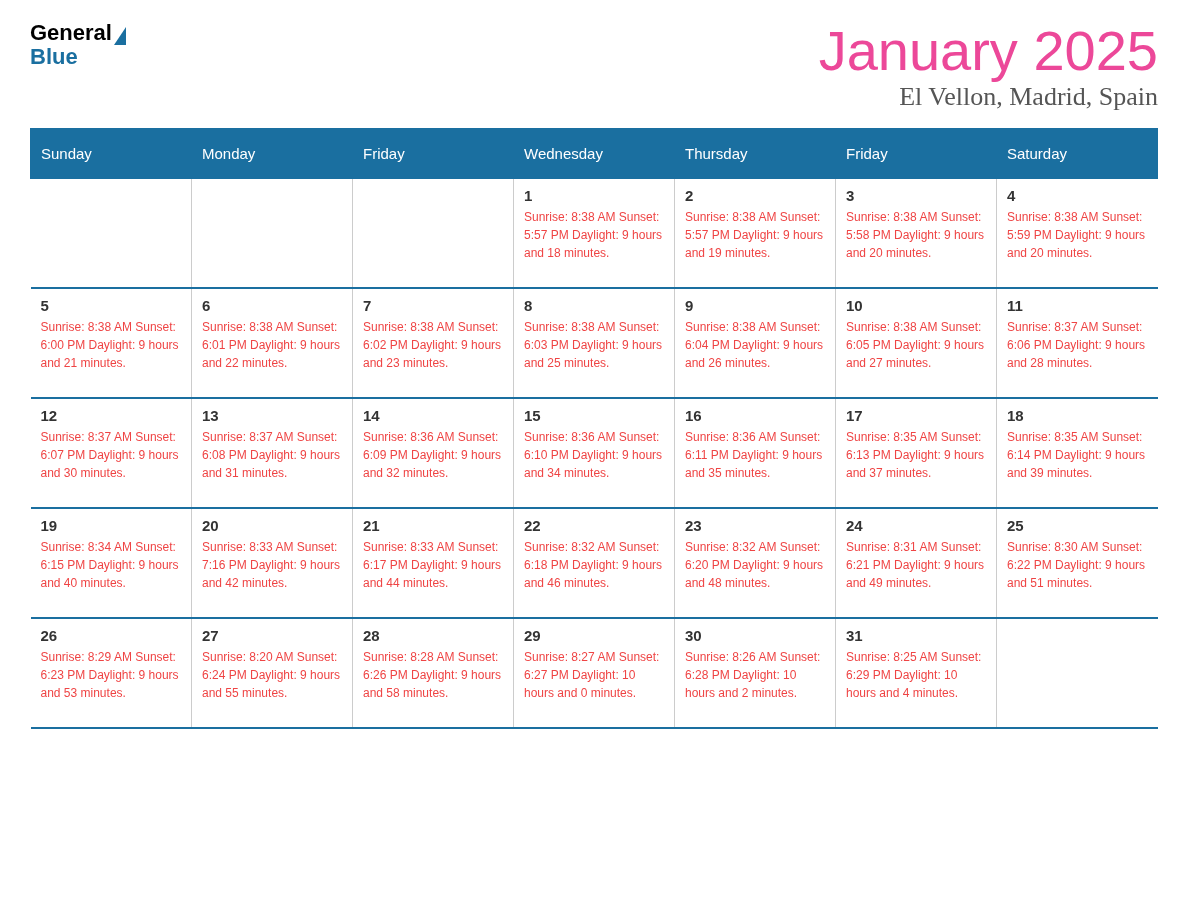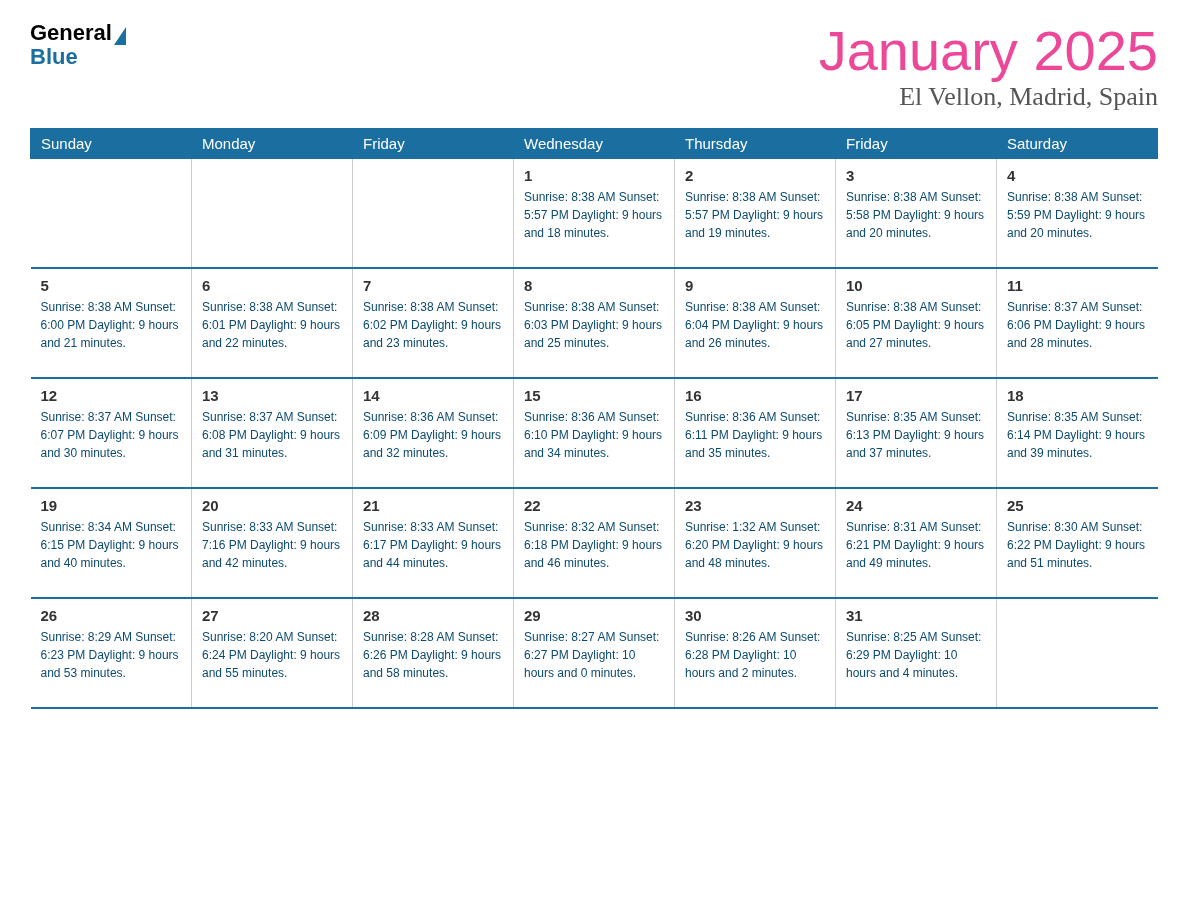--- a/index.html
+++ b/index.html
@@ -62,21 +62,21 @@
       border-collapse: collapse;
       table-layout: fixed;
     }
     thead tr {
       background-color: #1a6fa0;
     }
     thead th {
       color: #fff;
       font-size: 15px;
       font-weight: normal;
-      padding: 6px 10px;
+      padding: 16px 10px;
       text-align: left;
       border: 1px solid #1a6fa0;
       margin-top: 22px;
     }
     tbody tr {
       border-bottom: 2px solid #1a6fa0;
     }
     tbody td {
       vertical-align: top;
       padding: 8px 10px;
@@ -90,21 +90,21 @@
     }
     .day-number {
       font-size: 15px;
       font-weight: bold;
       color: #333;
       display: block;
       margin-bottom: 4px;
     }
     .day-info {
       font-size: 12px;
-      color: #0c4a6e;
+      color: #ef4444;
       line-height: 1.5;
     }
   </style>
 </head>
 <body>
 
 <div class="header">
   <div class="logo">
     <div>
       <span class="logo-text-general">General</span><span class="logo-triangle"></span>
@@ -289,21 +289,21 @@
         </td>
         <td>
           <span class="day-number">22</span>
           <div class="day-info">Sunrise: 8:32 AM
 Sunset: 6:18 PM
 Daylight: 9 hours
 and 46 minutes.</div>
         </td>
         <td>
           <span class="day-number">23</span>
-          <div class="day-info">Sunrise: 1:32 AM
+          <div class="day-info">Sunrise: 8:32 AM
 Sunset: 6:20 PM
 Daylight: 9 hours
 and 48 minutes.</div>
         </td>
         <td>
           <span class="day-number">24</span>
           <div class="day-info">Sunrise: 8:31 AM
 Sunset: 6:21 PM
 Daylight: 9 hours
 and 49 minutes.</div>

